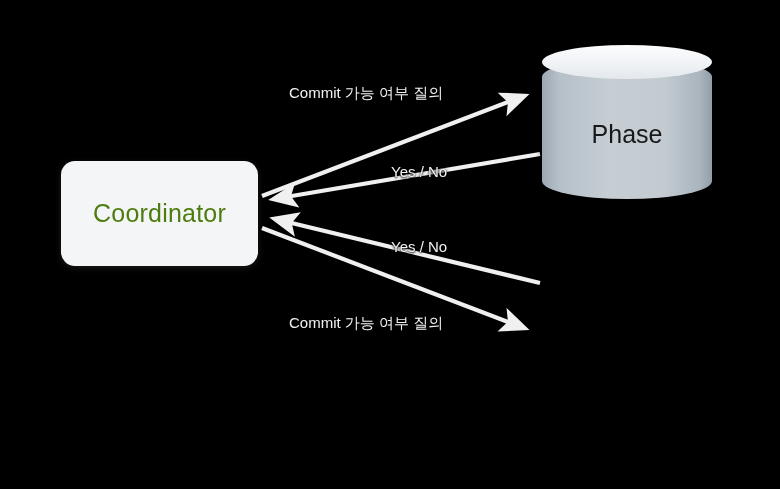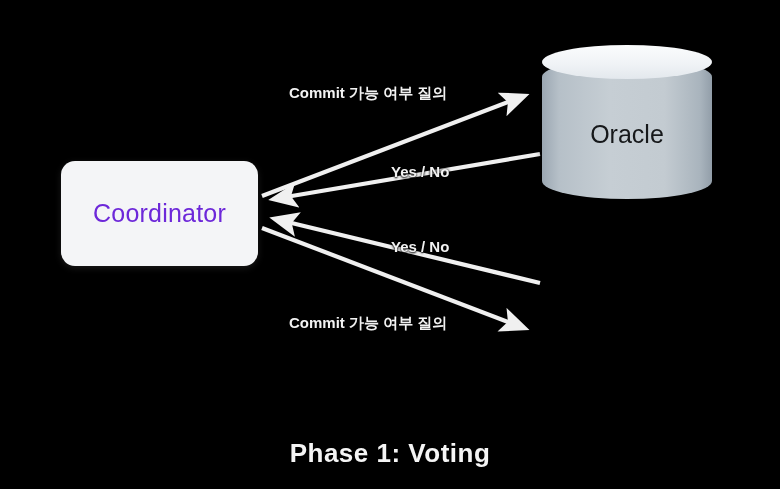--- a/index.html
+++ b/index.html
@@ -26,21 +26,21 @@
     height: 105px;
     background: #f4f5f7;
     border-radius: 14px;
     box-shadow: 0 2px 7px rgba(255,255,255,0.10);
     display: flex;
     align-items: center;
     justify-content: center;
     z-index: 4;
   }
   #coordinator .node-label {
-    color: #6d28d9;
+    color: #4d7c0f;
     font-size: 25px;
     font-weight: 500;
     letter-spacing: 0.2px;
     white-space: nowrap;
   }
   
   .db {
     position: absolute;
     width: 170px;
     z-index: 4;
@@ -92,21 +92,21 @@
     left: 0;
     top: 0;
     width: 780px;
     height: 489px;
     z-index: 2;
   }
   
   .edge-label {
     position: absolute;
     color: #f2f2f2;
-    font-weight: bold;
+    font-weight: normal;
     white-space: nowrap;
     z-index: 5;
     text-shadow: 0 0 3px rgba(0,0,0,0.95), 0 1px 2px rgba(0,0,0,0.9);
   }
   #label-ask-oracle  { left: 289px; top: 84px;  font-size: 15px; }
   #label-yesno-oracle{ left: 391px; top: 163px; font-size: 15px; }
   #label-yesno-mysql { left: 391px; top: 238px; font-size: 15px; }
   #label-ask-mysql   { left: 289px; top: 314px; font-size: 15px; }
   
   #title {
@@ -143,27 +143,26 @@
     <line x1="262" y1="228" x2="524" y2="328" stroke="#f0f0f0" stroke-width="4.2" marker-end="url(#ah)"></line>
   </svg>
 
   <div id="coordinator">
     <span class="node-label">Coordinator</span>
   </div>
 
   <div class="db" id="oracle">
     <div class="db-body"></div>
     <div class="db-top"></div>
-    <div class="db-label">Oracle</div>
+    <div class="db-label">Phase</div>
   </div>
 
 
   <div class="edge-label" id="label-ask-oracle">Commit 가능 여부 질의</div>
 
   <div class="edge-label" id="label-yesno-oracle">Yes / No</div>
 
   <div class="edge-label" id="label-yesno-mysql">Yes / No</div>
 
   <div class="edge-label" id="label-ask-mysql">Commit 가능 여부 질의</div>
 
-  <div id="title">Phase 1: Voting</div>
 
 </div>
 
 </body></html>

